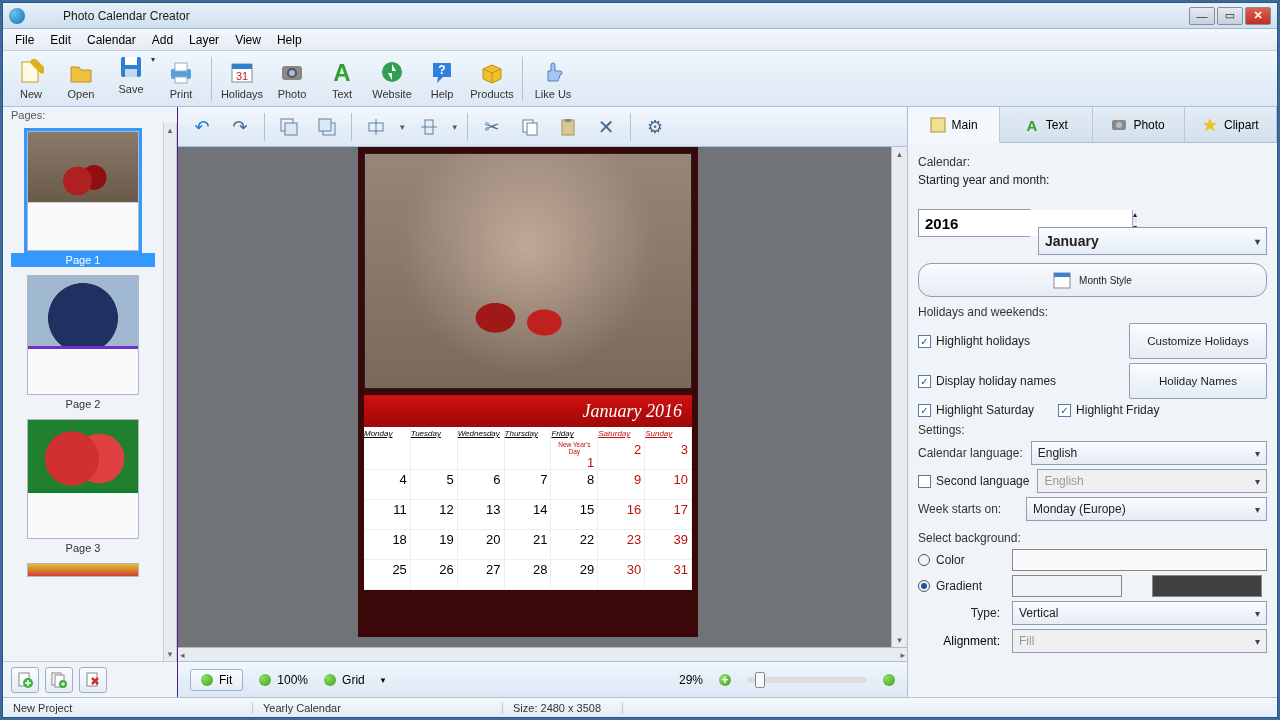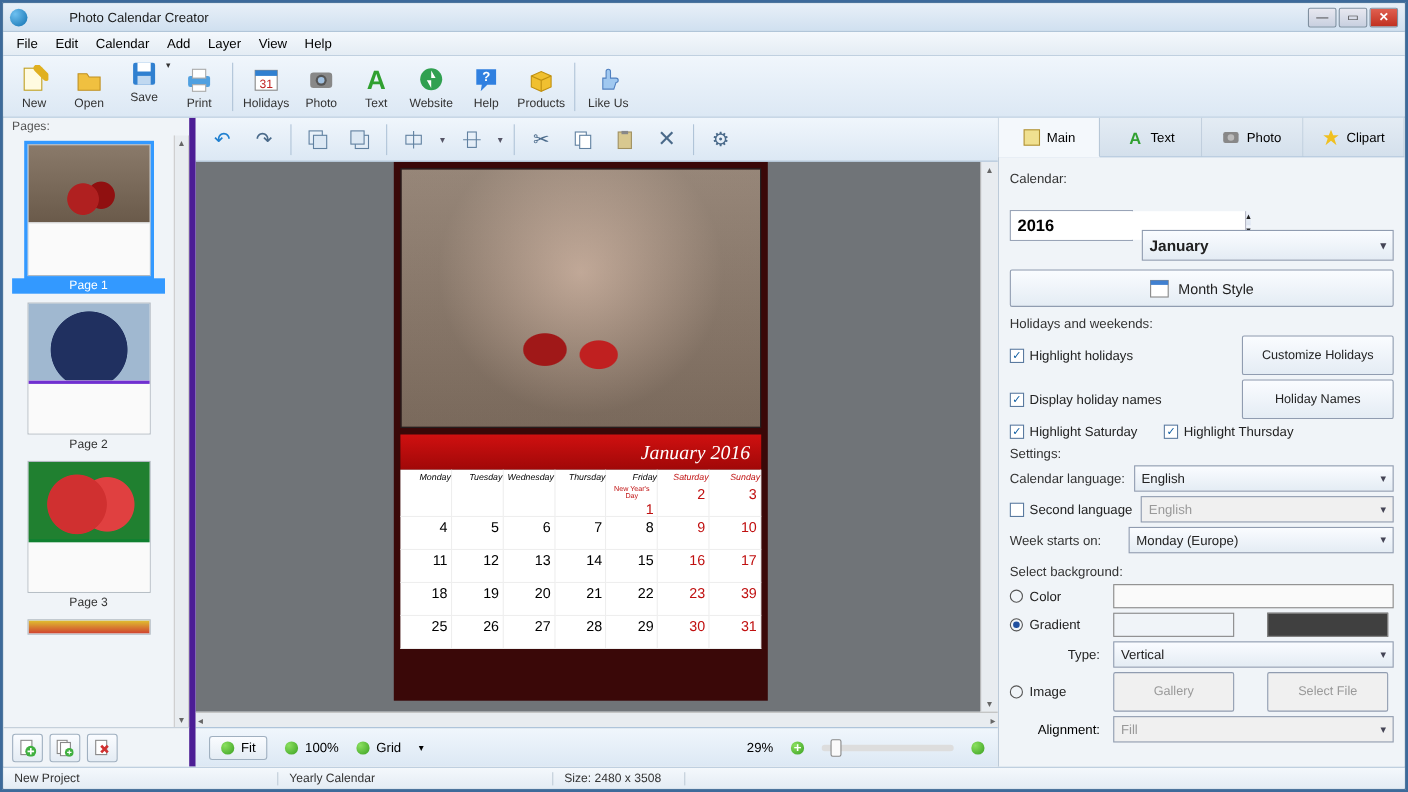--- a/index.html
+++ b/index.html
@@ -11,21 +11,21 @@
 .win-controls { display: flex; gap: 2px; }
 .win-btn { width: 26px; height: 18px; background: linear-gradient(#e8e8f0,#c8d0e0); border: 1px solid #8090a0; border-radius: 2px; display:flex; align-items:center; justify-content:center; font-size:11px; color:#333; }
 .win-btn.close { background: linear-gradient(#e06050,#c03020); color:#fff; font-weight:bold; }
 .menubar { height: 22px; background: linear-gradient(#f4f8fc,#e4ecf4); display: flex; align-items: center; padding: 0 4px; font-size: 12px; border-bottom: 1px solid #c0d0e0; }
 .menu-item { padding: 2px 8px; cursor: default; }
 .toolbar { height: 56px; background: linear-gradient(#f0f6fc,#dce8f4); display: flex; align-items: center; padding: 0 6px; border-bottom: 1px solid #a8c0d8; gap: 6px; }
 .tool-btn { display: flex; flex-direction: column; align-items: center; justify-content: center; min-width: 44px; height: 52px; font-size: 11px; color: #333; cursor: default; }
 .tool-sep { width:1px; height:44px; background:#b0c4d8; margin: 0 2px; }
 .tool-icon { width: 28px; height: 28px; margin-bottom: 2px; display:flex; align-items:center; justify-content:center; border-radius:3px; }
 .body-row { flex: 1; display: flex; overflow: hidden; }
-.pages-panel { width: 175px; background: #f0f4f8; display: flex; flex-direction: column; border-right: 6px solid #4c1d95; }
+.pages-panel { width: 175px; background: #f0f4f8; display: flex; flex-direction: column; border-right: 1px solid #4c1d95; }
 .pages-label { font-size: 11px; color: #555; padding: 2px 8px; }
 .thumbs-wrap { flex:1; display:flex; overflow:hidden; }
 .thumbs { flex:1; padding: 4px 8px; overflow:auto; }
 .scroll-strip { width:14px; background:#e8ecf0; border-left:1px solid #ccc; border-right:1px solid #ccc; display:flex; flex-direction:column; align-items:center; justify-content:space-between; padding:2px 0; }
 .scroll-arrow { font-size:9px; color:#666; }
 .thumb { width: 112px; margin: 4px auto 2px; background:#fff; border:1px solid #b0b8c0; display:flex; flex-direction:column; }
 .thumb.sel { outline:3px solid #3399ff; }
 .thumb-img { height: 70px; background:#ddd; }
 .thumb-cal { height: 48px; background:#fafafa; border-top:1px solid #ccc; }
 .thumb-label { text-align:center; font-size:11px; color:#333; margin-bottom:8px; background:#3399ff; color:#fff; padding:1px 0; }
@@ -36,21 +36,21 @@
 .canvas-toolbar { height: 40px; background: linear-gradient(#f0f6fc,#dce8f4); border-bottom:1px solid #a8c0d8; display:flex; align-items:center; gap:10px; padding:0 10px; }
 .ct-btn { width:28px; height:28px; display:flex; align-items:center; justify-content:center; border-radius:3px; color:#4a6a8a; font-size:18px;}
 .ct-sep { width:1px; height:28px; background:#b0c4d8; }
 .canvas-scroll { flex:1; display:flex; overflow:hidden; }
 .canvas-viewport { flex:1; background:#707478; position:relative; overflow:auto; }
 .page-preview { position:absolute; left:180px; top:0; width:340px; height:490px; background:#3a0808; padding:6px; }
 .preview-photo { height: 236px; background: radial-gradient(ellipse 120px 90px at 40% 70%, #a01818 16%, transparent 17%), radial-gradient(ellipse 120px 90px at 55% 72%, #c02020 14%, transparent 15%), radial-gradient(circle at 50% 40%, rgba(255,220,200,.45), rgba(120,100,90,.1) 60%), linear-gradient(#9a8a7c,#7a6a5c); border:1px solid #222; }
 .preview-month-bar { height: 32px; background: linear-gradient(#d01010,#a00808); display:flex; align-items:center; justify-content:flex-end; padding-right:10px; font-style:italic; font-family: Georgia, serif; color:#fff; font-size:18px; margin-top:6px;padding-left:36px;}
 .cal-grid { background:#fff; display:flex; flex-direction:column; }
 .cal-dow { display:grid; grid-template-columns:repeat(7,1fr); font-size:8px; font-style:italic; font-family:Georgia,serif; }
-.cal-dow span { text-align:right; padding:2px 0; border-right:1px solid #eee; }
+.cal-dow span { text-align:left; padding:2px 0; border-right:1px solid #eee;text-decoration:underline; }
 .cal-rows { display:grid; grid-template-columns:repeat(7,1fr); font-size:13px; font-family:Georgia,serif; }
 .cal-cell { height:30px; border:1px solid #eee; border-left:none; border-top:none; text-align:right; padding:2px 3px; }
 .cal-cell.we { color:#c01010; }
 .holiday-note { font-size:6.5px; color:#c01010; display:block; text-align:center; line-height:1; }
 .vscroll { width:16px; background:#e8ecf0; border-left:1px solid #bbb; display:flex; flex-direction:column; align-items:center; justify-content:space-between; padding:2px 0; font-size:9px; color:#666;}
 .hscroll { height:14px; background:#e8ecf0; border-top:1px solid #bbb; display:flex; align-items:center; justify-content:space-between; padding:0 2px; font-size:9px; color:#666;}
 .bottom-bar { height: 36px; background: linear-gradient(#f0f6fc,#dce8f4); border-top:1px solid #a8c0d8; display:flex; align-items:center; gap:16px; padding:0 12px; font-size:12px; }
 .pill-btn { display:flex; align-items:center; gap:6px; padding:3px 10px; border:1px solid #a0b0c0; border-radius:3px; background:linear-gradient(#fafcff,#e4ecf4); }
 .green-dot { width:12px; height:12px; border-radius:50%; background: radial-gradient(circle at 30% 30%,#8be060,#3aa020); }
 .slider { width:120px; height:6px; background:#ddd; border-radius:3px; position:relative; }
@@ -64,21 +64,21 @@
 .field-row { display:flex; align-items:center; gap:8px; margin:4px 0; }
 .field-label { min-width:100px; color:#333; }
 .sect-label { font-size:12px; margin:6px 0 2px; color:#333; }
 .spinner { width:112px; height:28px; display:flex; border:1px solid #909cb0; background:#fff; }
 .spinner input { flex:1; border:none; font-size:15px; font-weight:bold; padding:0 6px; }
 .spinner-btns { width:18px; display:flex; flex-direction:column; border-left:1px solid #aab; }
 .spinner-btns span { flex:1; font-size:8px; text-align:center; background:linear-gradient(#f0f4fc,#dce4f0); }
 .combo { height:24px; border:1px solid #909cb0; background:linear-gradient(#fafcff,#e4ecf4); display:flex; align-items:center; padding:0 6px; font-size:12px; position:relative; }
 .combo::after { content:"▾"; position:absolute; right:6px; font-size:10px; color:#445; }
 .combo.bold { font-weight:bold; font-size:14px; height:28px;margin-top:36px; }
-.big-btn { height:34px; border:1px solid #909cb0; background:linear-gradient(#fafcff,#e4ecf4); border-radius:2px; display:flex; align-items:center; justify-content:center; gap:8px; font-size:13px; }
+.big-btn { height:34px; border:1px solid #909cb0; background:linear-gradient(#fafcff,#e4ecf4); border-radius:13px; display:flex; align-items:center; justify-content:center; gap:8px; font-size:10px; }
 .side-btn { width:138px; height:36px; border:1px solid #909cb0; background:linear-gradient(#fafcff,#e4ecf4); border-radius:2px; display:flex; align-items:center; justify-content:center; font-size:11.5px; }
 .cb { width:13px; height:13px; border:1px solid #5a7aa0; background:#fff; display:inline-flex; align-items:center; justify-content:center; font-size:10px; color:#0a5aa0; margin-right:5px; flex-shrink:0; }
 .swatch { width:110px; height:22px; border:1px solid #888; }
 .swatch.light { background:#fafafa; flex:1; }
 .radio { width:12px; height:12px; border:1px solid #555; border-radius:50%; display:inline-flex; align-items:center; justify-content:center; margin-right:6px; flex-shrink:0;}
 .radio.on::after { content:""; width:6px; height:6px; background:#2050a0; border-radius:50%; }
 .statusbar { height:20px; background:linear-gradient(#f4f8fc,#e4ecf4); border-top:1px solid #b0c4d8; display:flex; align-items:center; font-size:11px; color:#333; }
 .status-cell { padding:0 10px; border-right:1px solid #c0ccd8; min-width:120px; }
 .combo.disabled, .side-btn.disabled { color:#999; background:#f0f0f0; }
 </style>
@@ -431,20 +431,21 @@
           </div>
         <div class="tab">
             <svg class="tab-icon">
               <path d="M8 1 L10 6 L15 6 L11 9 L13 15 L8 11 L3 15 L5 9 L1 6 L6 6 z" fill="#f0c020"></path>
             </svg>
             <span>Clipart</span>
           </div>
       </div>
       <div class="panel-body">
         <div class="sect-label">Calendar:</div>
+        <div style="margin:4px 0">Starting year and month:</div>
         <div class="field-row">
           <div class="spinner">
             <input value="2016" style="">
             <div class="spinner-btns">
                 <span>▴</span>
                 <span>▾</span>
               </div>
           </div>
           <div class="combo bold" style="flex:1">
               <span>January</span>
@@ -477,21 +478,21 @@
               <span>Holiday Names</span>
             </div>
         </div>
         <div class="field-row" style="gap:24px">
           <label style="display:flex;align-items:center">
               <span class="cb">✓</span>
               <span>Highlight Saturday</span>
             </label>
           <label style="display:flex;align-items:center">
               <span class="cb">✓</span>
-              <span>Highlight Thursday</span>
+              <span>Highlight Friday</span>
             </label>
         </div>
 
         <div class="sect-label" style="">Settings:</div>
         <div class="field-row">
           <span class="field-label">Calendar language:</span>
           <div class="combo" style="flex:1">
               <span>English</span>
             </div>
         </div>
@@ -525,33 +526,20 @@
               <span>Gradient</span>
             </label>
           <div class="swatch" style="#4a0808"></div>
           <div style="width:14px"></div>
           <div class="swatch" style="background:#404040"></div>
         </div>
         <div class="field-row">
           <span style="width:86px;text-align:right;padding-right:4px">Type:</span>
           <div class="combo" style="flex:1">
               <span>Vertical</span>
-            </div>
-        </div>
-        <div class="field-row">
-          <label style="display:flex;align-items:center;width:86px">
-              <span class="radio"></span>
-              <span>Image</span>
-            </label>
-          <div class="side-btn disabled" style="width:110px">
-              <span>Gallery</span>
-            </div>
-          <div style="width:14px"></div>
-          <div class="side-btn disabled" style="width:110px">
-              <span>Select File</span>
             </div>
         </div>
         <div class="field-row">
           <span style="width:86px;text-align:right;padding-right:4px;color:#000000">Alignment:</span>
           <div class="combo disabled" style="flex:1">
               <span>Fill</span>
             </div>
         </div>
       </div>
     </div>

